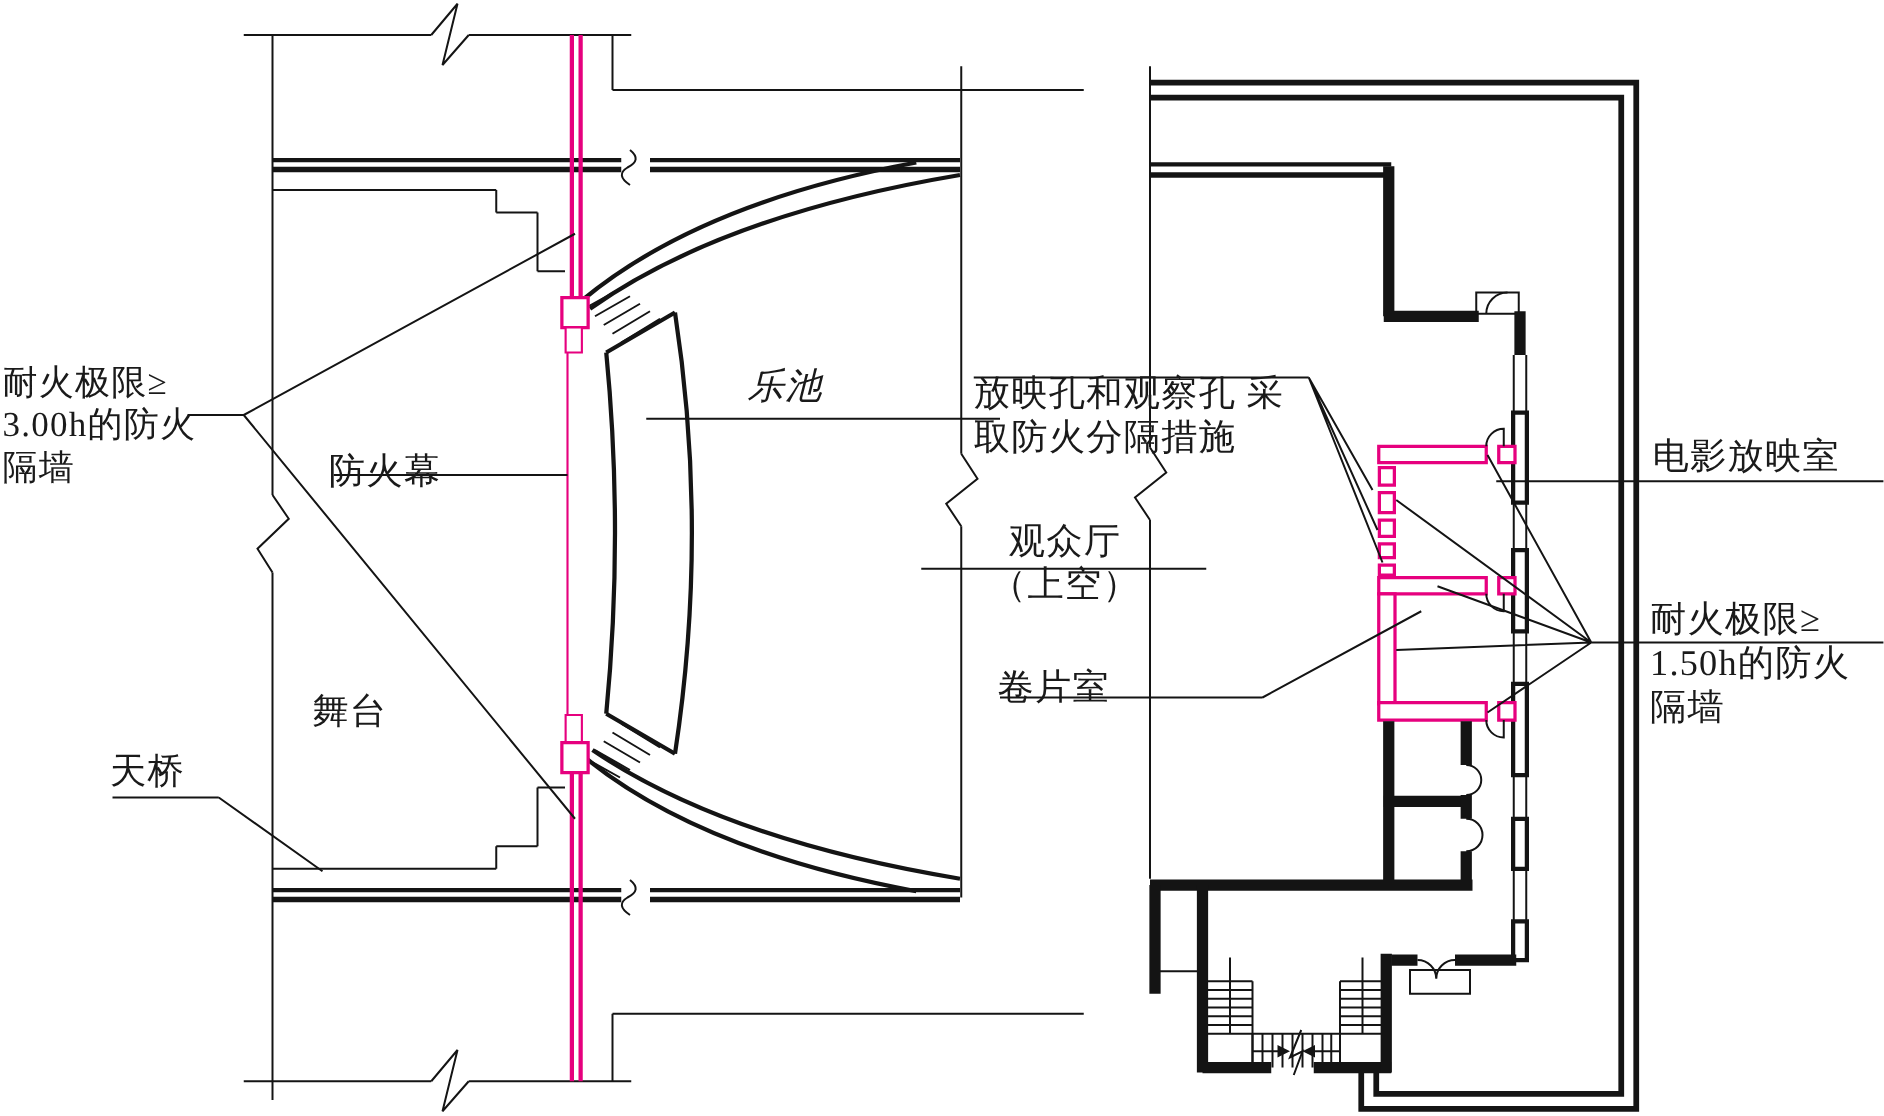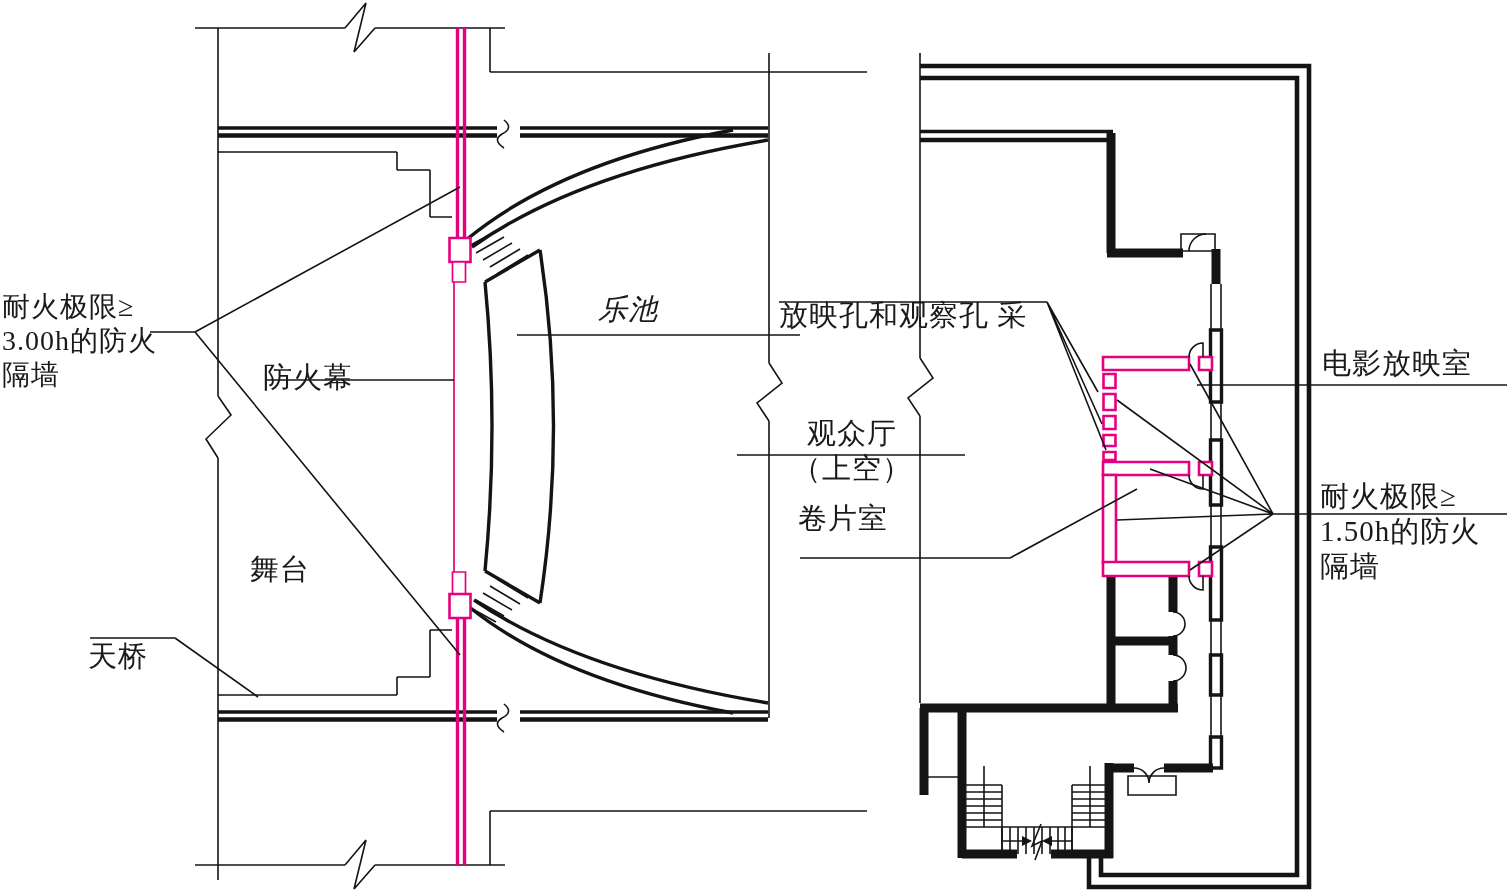--- a/index.html
+++ b/index.html
@@ -183,25 +183,25 @@
   </svg>
 
   <div class="lbl small" style="left:2px;top:290px;"><span>耐火极限≥</span><br><span>3.00h的防火</span><br><span>隔墙</span></div>
 
   <div class="lbl" style="left:263px;top:360px;">防火幕</div>
 
   <div class="lbl" style="left:598px;top:292px;font-style:italic;">乐池</div>
 
   <div class="lbl" style="left:250px;top:552px;">舞台</div>
 
-  <div class="lbl" style="left:88px;top:600px;margin-top:39px;">天桥</div>
+  <div class="lbl" style="left:88px;top:600px;">天桥</div>
 
   <div class="lbl" style="left:737px;top:416px;width:230px;text-align:center;"><span>观众厅</span><br><span>（上空）</span></div>
 
-  <div class="lbl" style="left:779px;top:264px;margin-top:34px;"><span>放映孔和观察孔 采</span><br></div>
-
-  <div class="lbl" style="left:1322px;top:348px;font-family:Liberation Mono, monospace;">电影放映室</div>
-
-  <div class="lbl" style="left:798px;top:501px;">卷片室</div>
+  <div class="lbl" style="left:779px;top:264px;margin-top:34px;"><span>放映孔和观察孔 采</span><br><span>取防火分隔措施</span></div>
+
+  <div class="lbl" style="left:1322px;top:348px;">电影放映室</div>
+
+  <div class="lbl" style="left:798px;top:533px;">卷片室</div>
 
   <div class="lbl" style="left:1320px;top:479px;"><span>耐火极限≥</span><br><span>1.50h的防火</span><br><span>隔墙</span></div>
 
 </div>
 
 </body></html>

